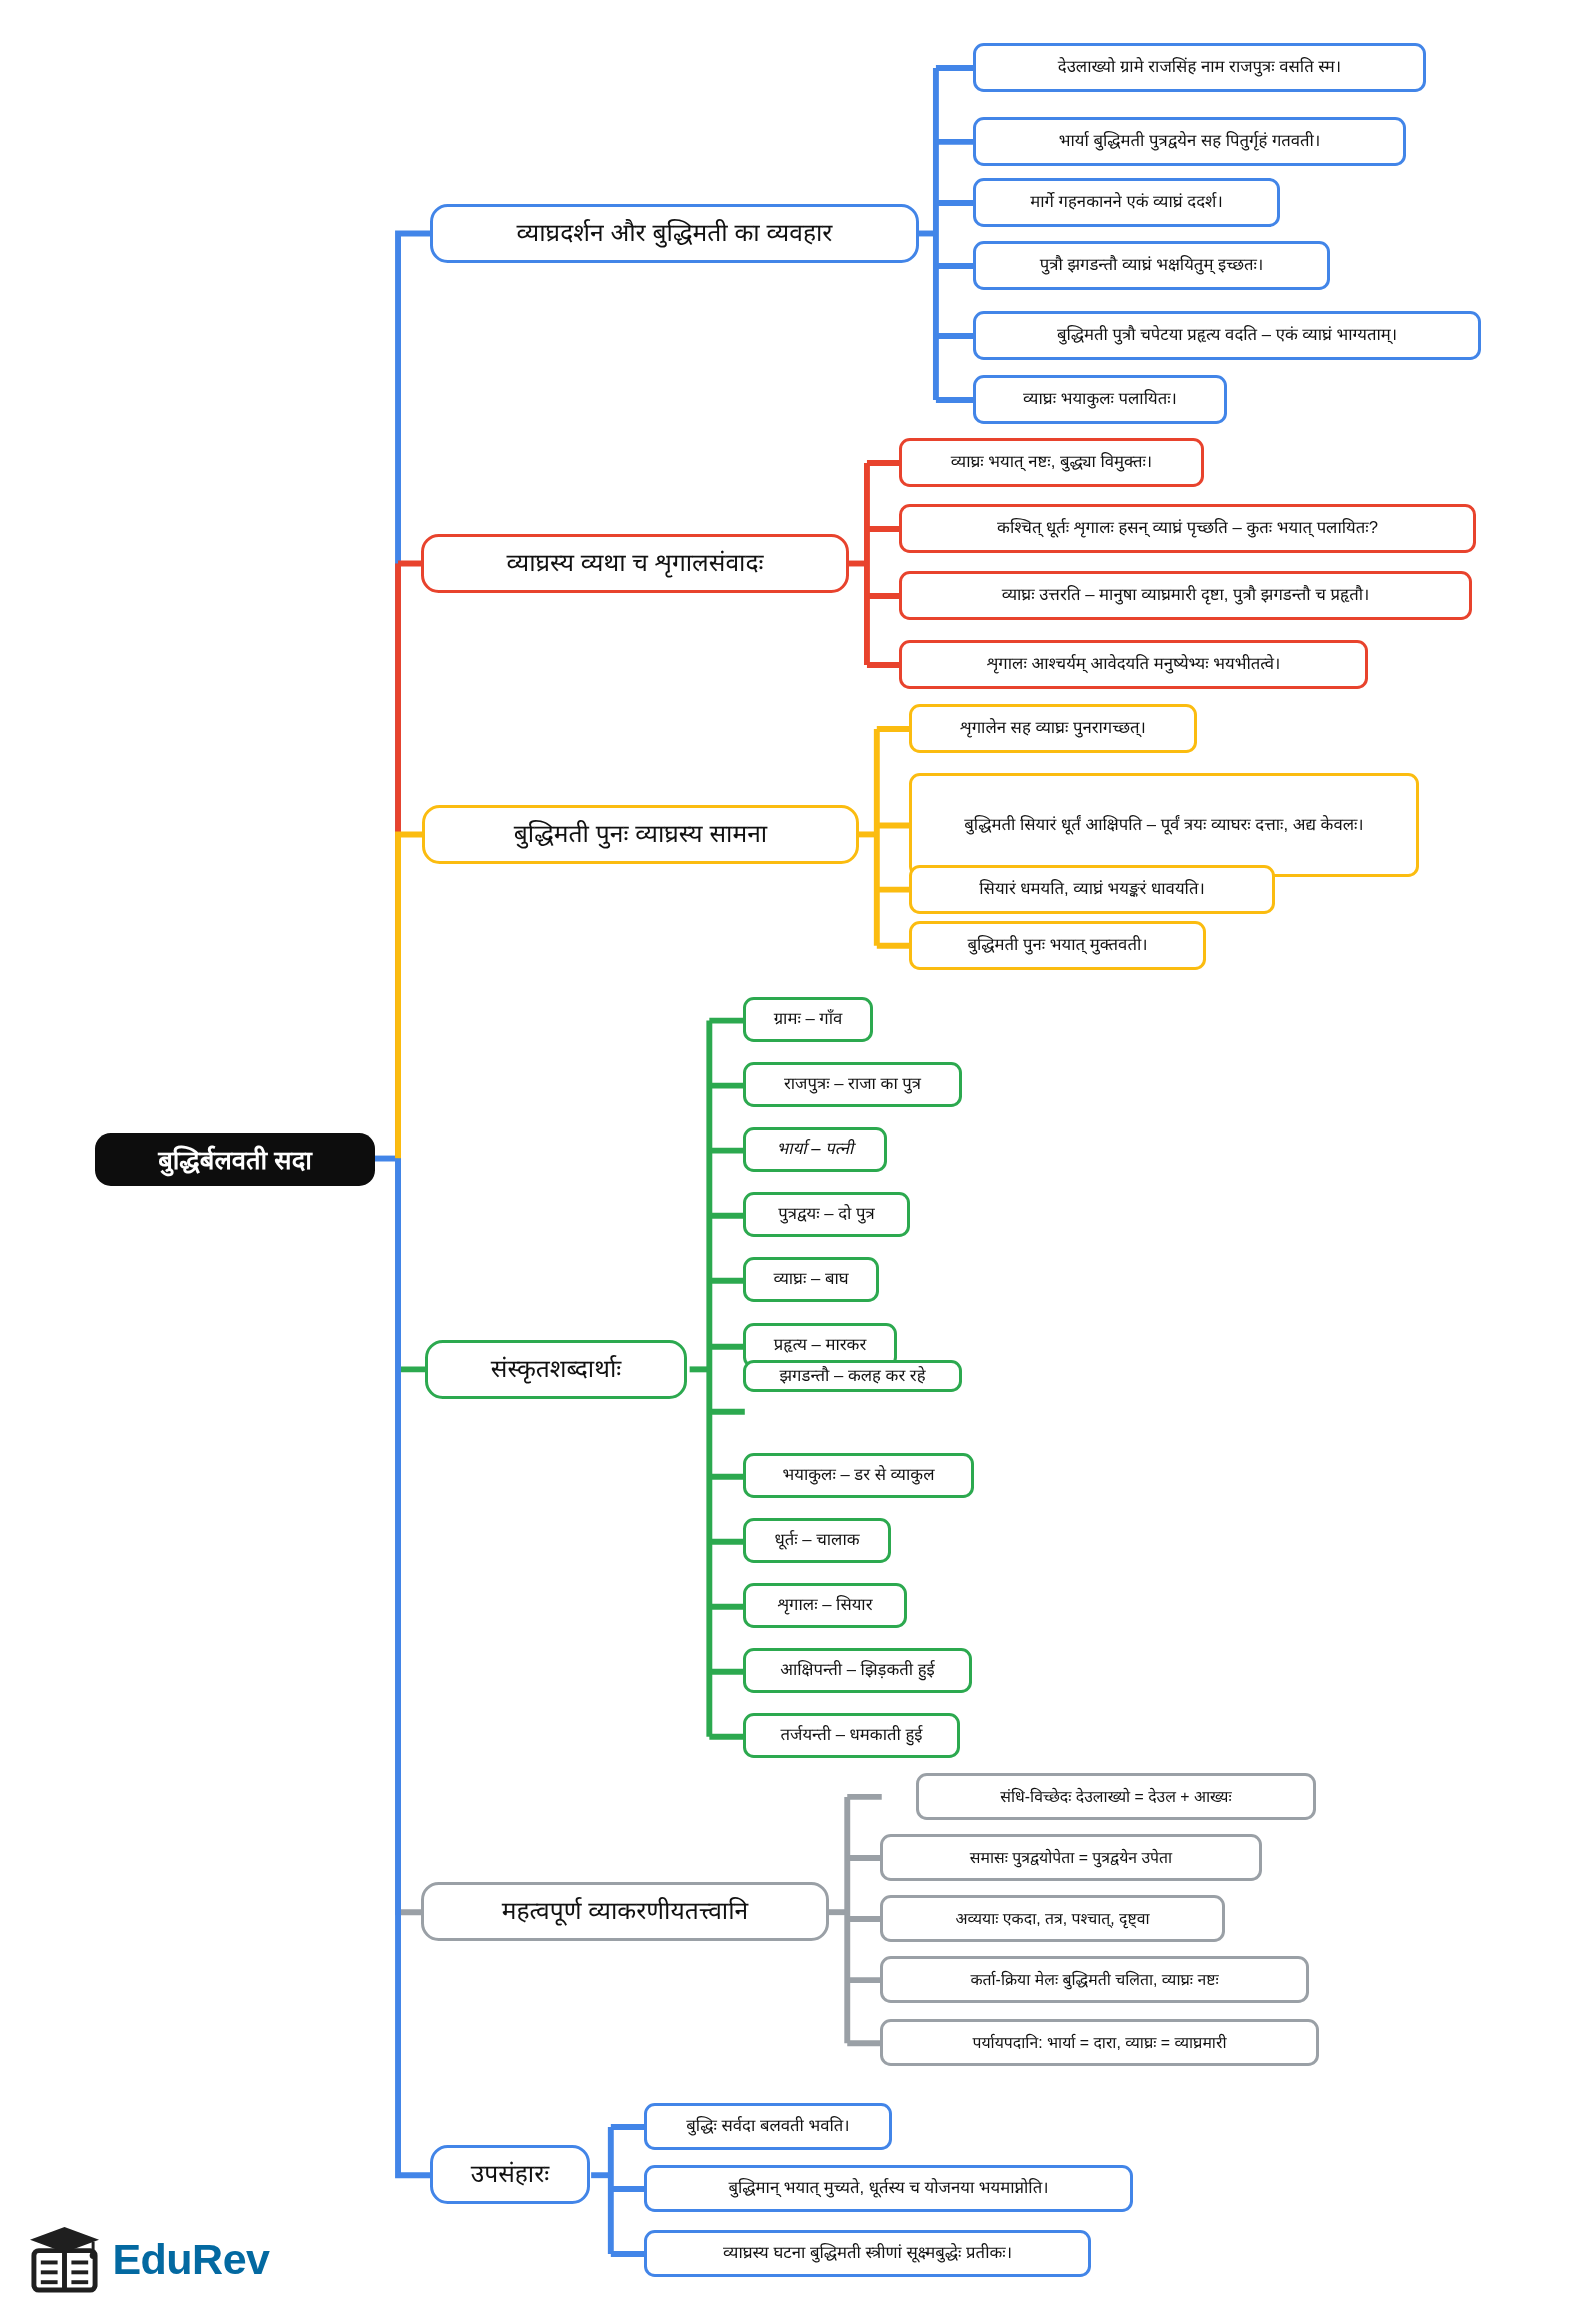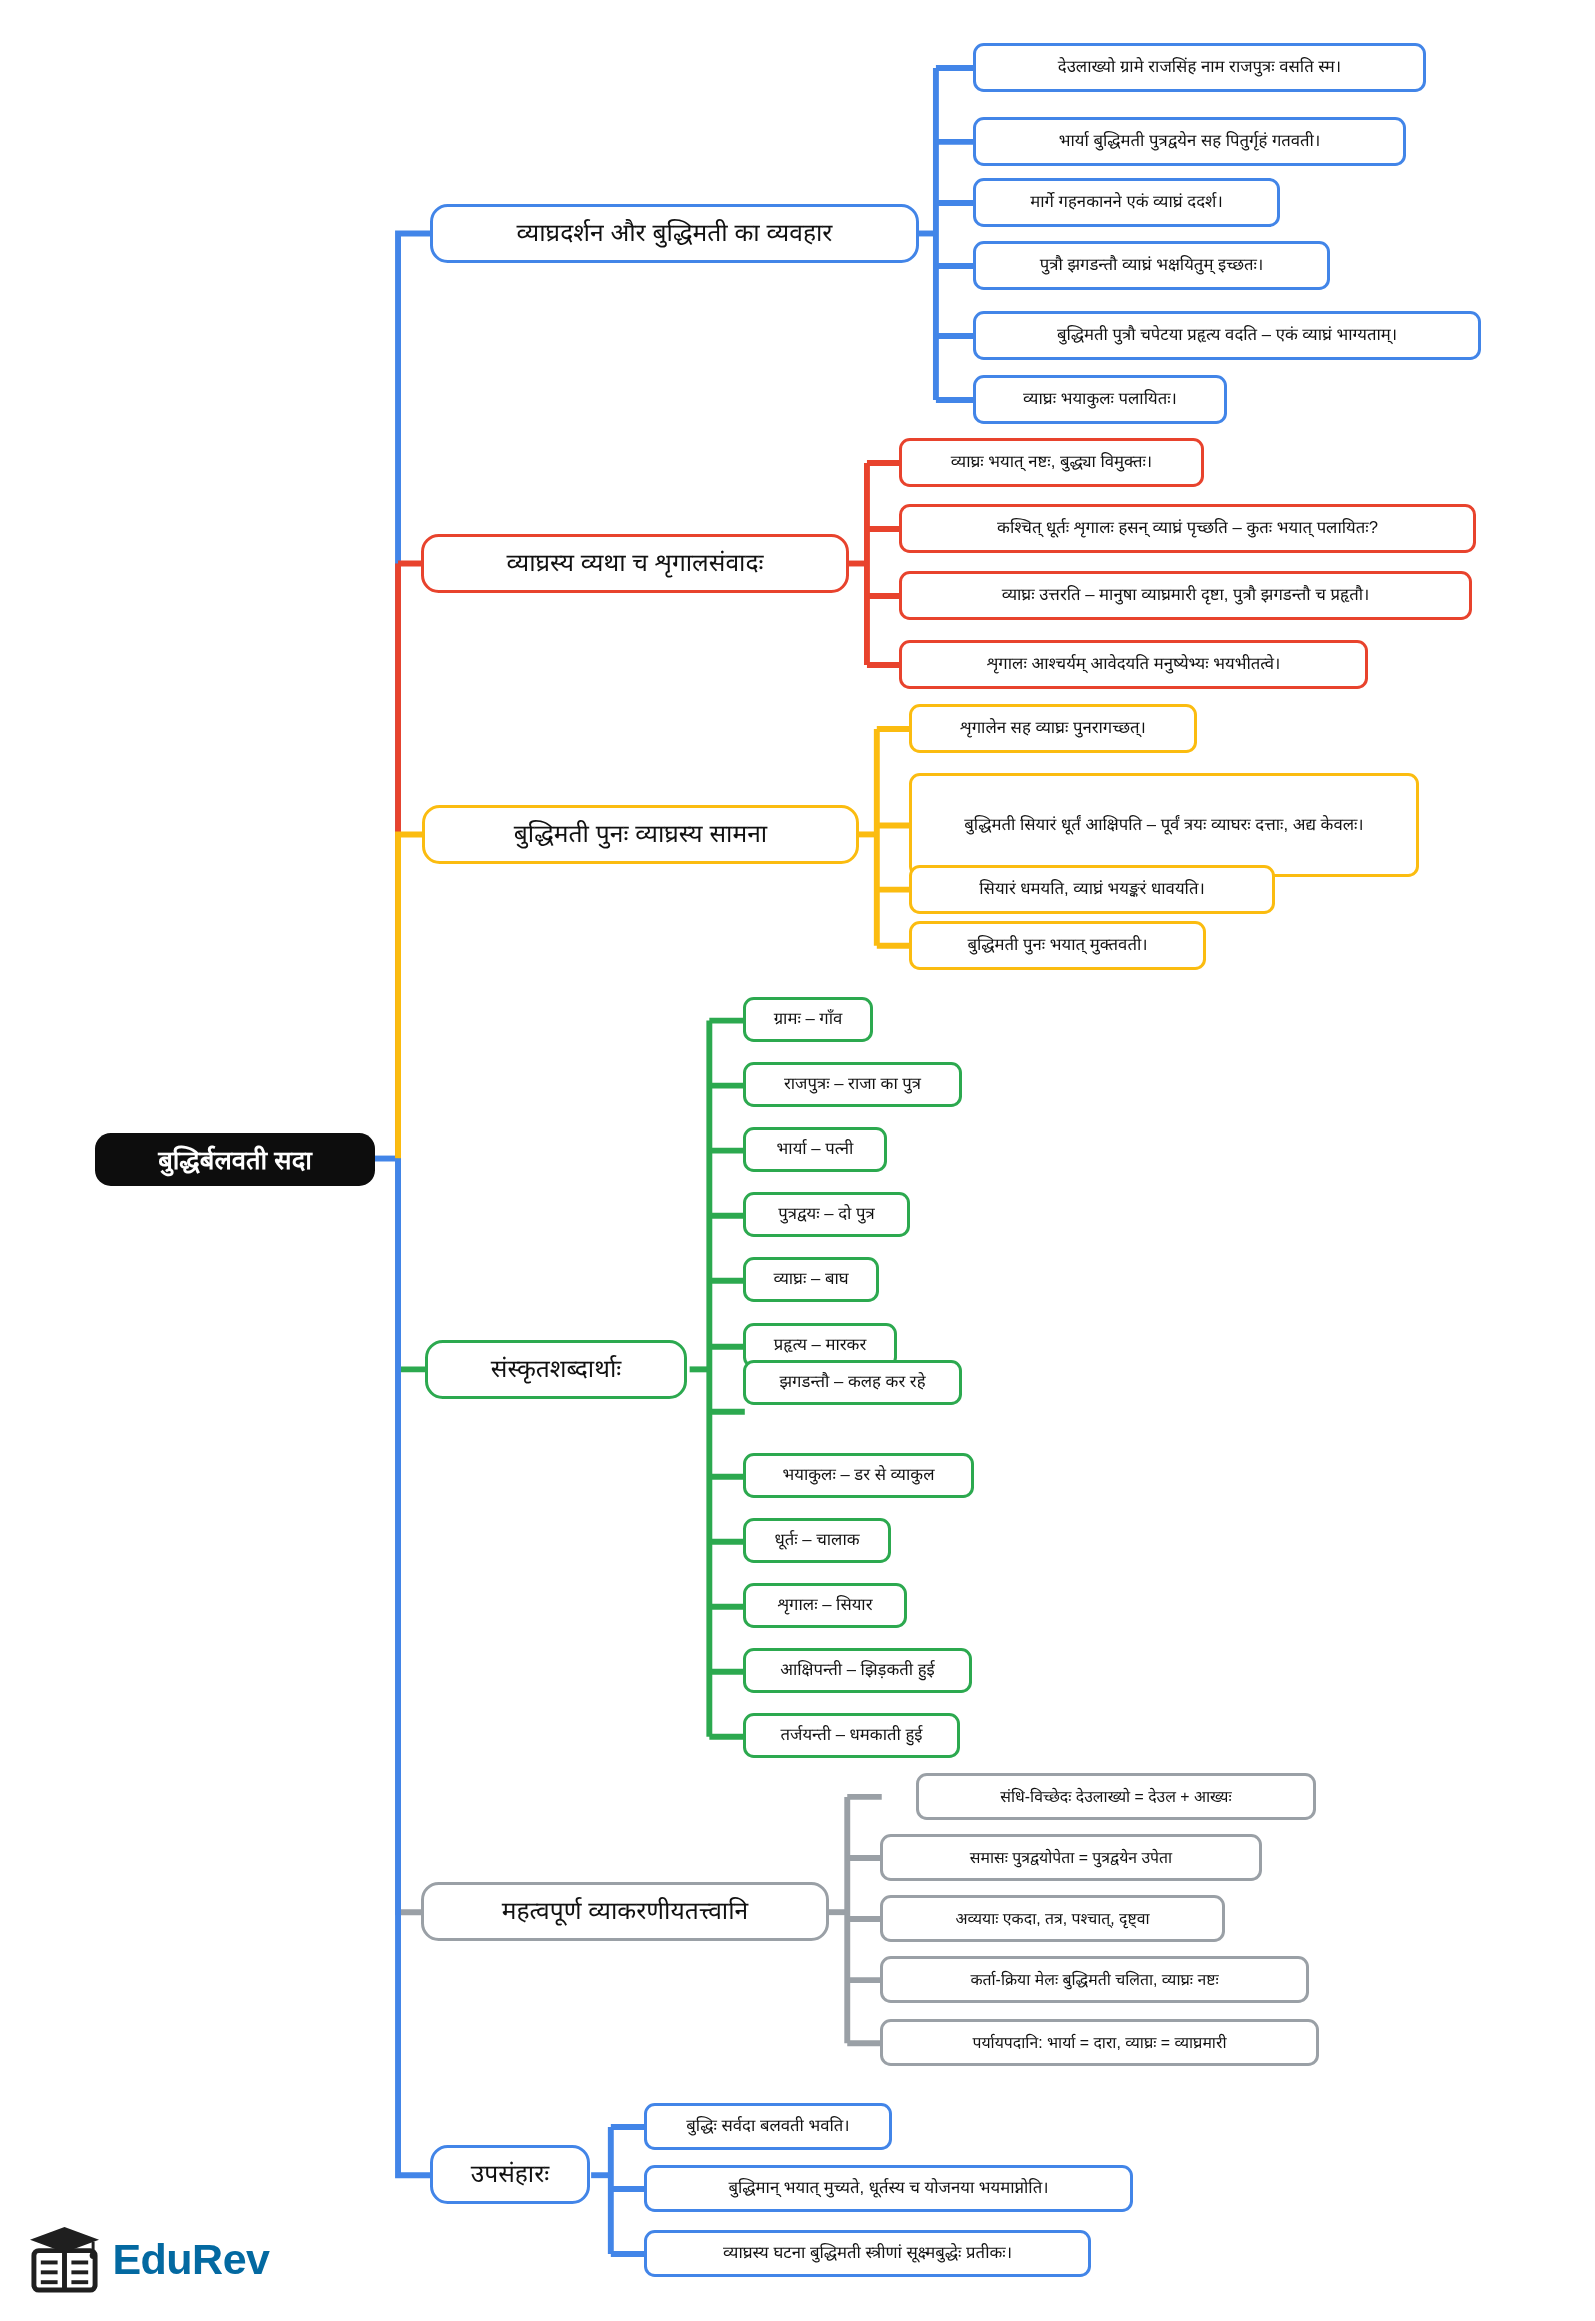--- a/index.html
+++ b/index.html
@@ -193,25 +193,25 @@
 
   <div class="node leaf c-yellow" style="left:909px; top:704px; width:288px; height:49px;">शृगालेन सह व्याघ्रः पुनरागच्छत्।</div>
   <div class="node leaf c-yellow wrap" style="left:909px; top:773px; width:510px; height:104px; padding:5.9px 13.8px;">बुद्धिमती सियारं धूर्तं आक्षिपति – पूर्वं त्रयः व्याघरः दत्ताः, अद्य केवलः।</div>
   <div class="node leaf c-yellow" style="left:909px; top:865px; width:366px; height:49px;">सियारं धमयति, व्याघ्रं भयङ्करं धावयति।</div>
   <div class="node leaf c-yellow" style="left:909px; top:921px; width:297px; height:49px;">बुद्धिमती पुनः भयात् मुक्तवती।</div>
 
   <div class="node branch c-green" style="left:413px; top:1340px; width:262px; height:59px;margin-left:12px;">संस्कृतशब्दार्थाः</div>
 
   <div class="node leaf c-green" style="left:743px; top:997px; width:130px; height:45px;">ग्रामः – गाँव</div>
   <div class="node leaf c-green" style="left:743px; top:1062px; width:219px; height:45px;">राजपुत्रः – राजा का पुत्र</div>
-  <div class="node leaf c-green" style="left:743px; top:1127px; width:144px; height:45px;">भार्या – पत्नी</div>
+  <div class="node leaf c-green" style="left:743px; top:1127px; width:144px; height:45px;font-style:italic;">भार्या – पत्नी</div>
   <div class="node leaf c-green" style="left:743px; top:1192px; width:167px; height:45px;">पुत्रद्वयः – दो पुत्र</div>
   <div class="node leaf c-green" style="left:743px; top:1257px; width:136px; height:45px;">व्याघ्रः – बाघ</div>
   <div class="node leaf c-green" style="left:743px; top:1323px; width:154px; height:45px;">प्रहृत्य – मारकर</div>
-  <div class="node leaf c-green" style="left:743px; top:1360px; width:219px; height:45px;">झगडन्तौ – कलह कर रहे</div>
+  <div class="node leaf c-green" style="left:743px; top:1360px; width:219px; height:32px;">झगडन्तौ – कलह कर रहे</div>
   <div class="node leaf c-green" style="left:743px; top:1453px; width:231px; height:45px;">भयाकुलः – डर से व्याकुल</div>
   <div class="node leaf c-green" style="left:743px; top:1518px; width:148px; height:45px;">धूर्तः – चालाक</div>
   <div class="node leaf c-green" style="left:743px; top:1583px; width:164px; height:45px;">शृगालः – सियार</div>
   <div class="node leaf c-green" style="left:743px; top:1648px; width:229px; height:45px;">आक्षिपन्ती – झिड़कती हुई</div>
   <div class="node leaf c-green" style="left:743px; top:1713px; width:217px; height:45px;">तर्जयन्ती – धमकाती हुई</div>
 
   <div class="node branch c-gray" style="left:421px; top:1882px; width:408px; height:59px;">महत्वपूर्ण व्याकरणीयतत्त्वानि</div>
 
   <div class="node leaf c-gray small" style="left:916px; top:1773px; width:400px; height:47px;">संधि-विच्छेदः देउलाख्यो = देउल + आख्यः</div>
   <div class="node leaf c-gray small" style="left:880px; top:1834px; width:382px; height:47px;">समासः पुत्रद्वयोपेता = पुत्रद्वयेन उपेता</div>

